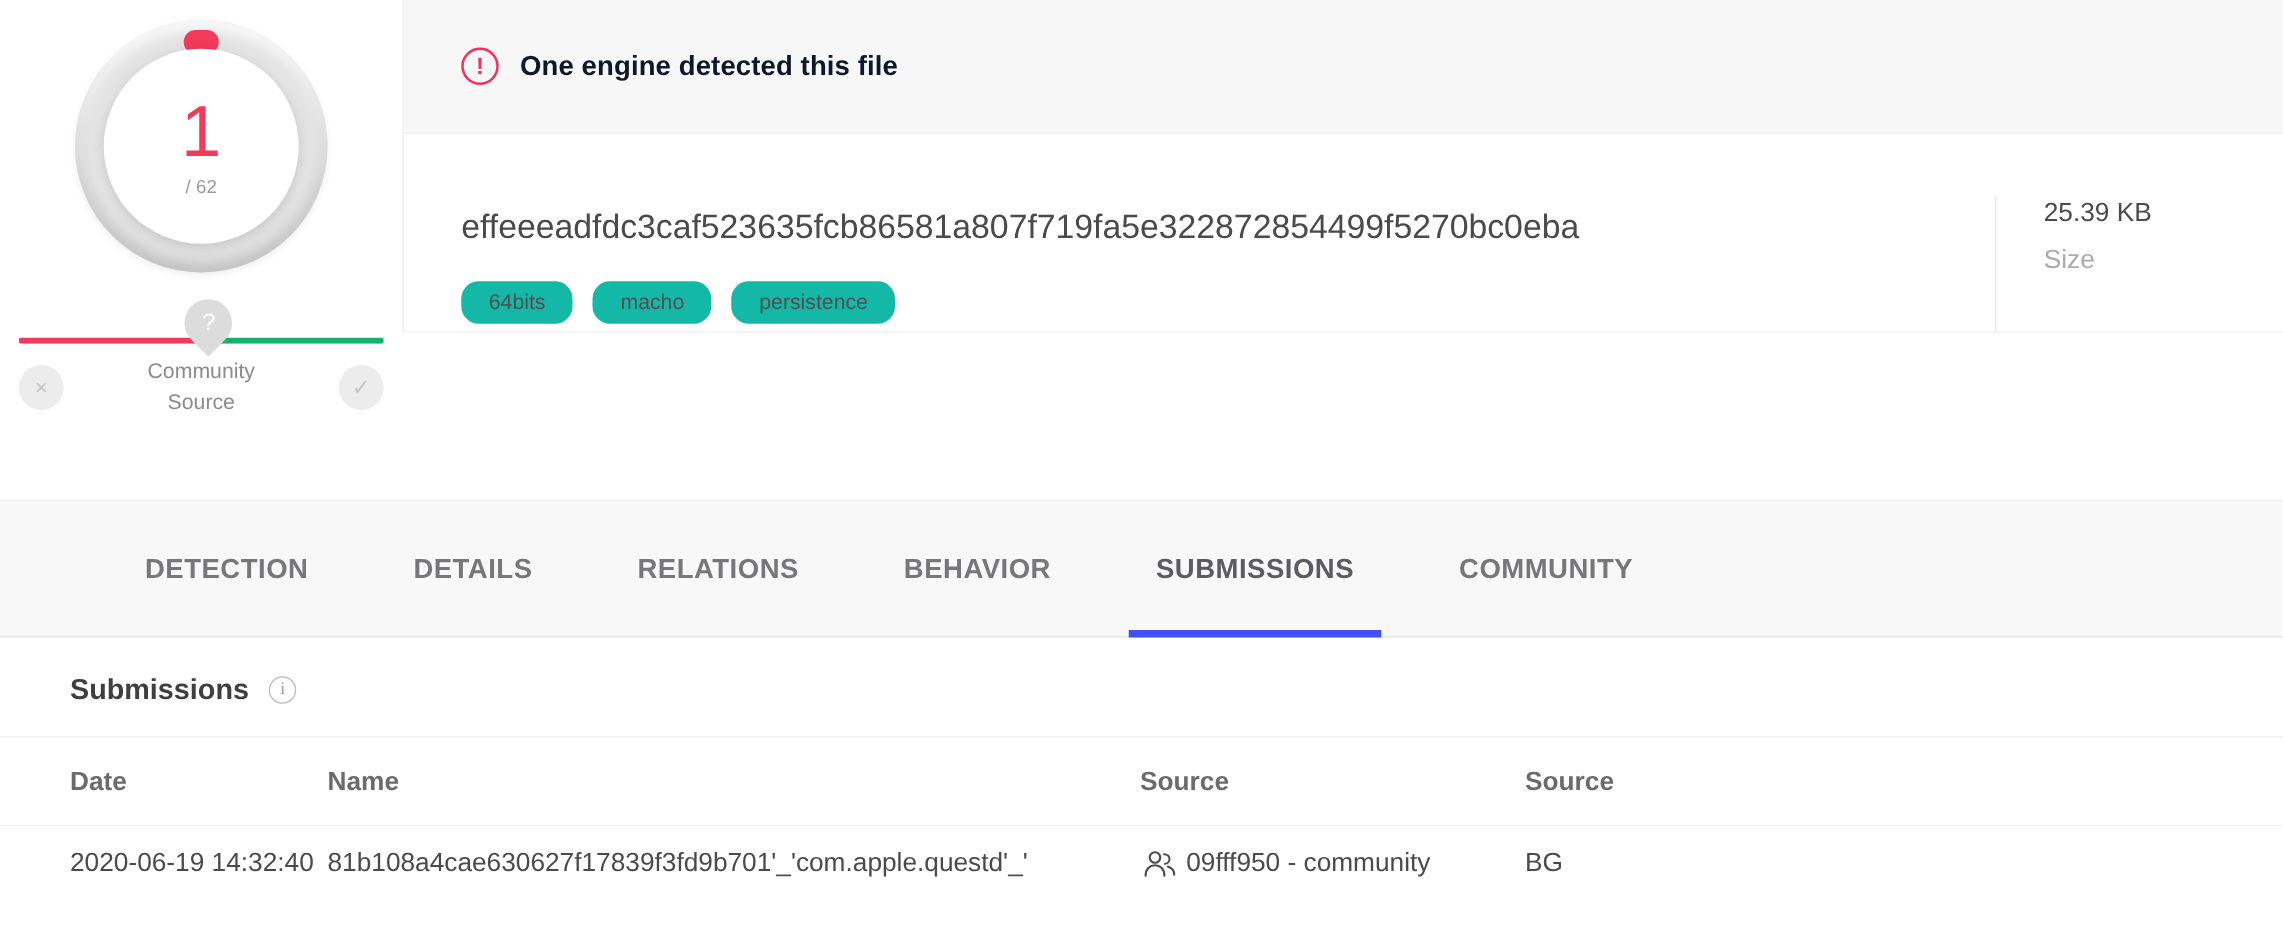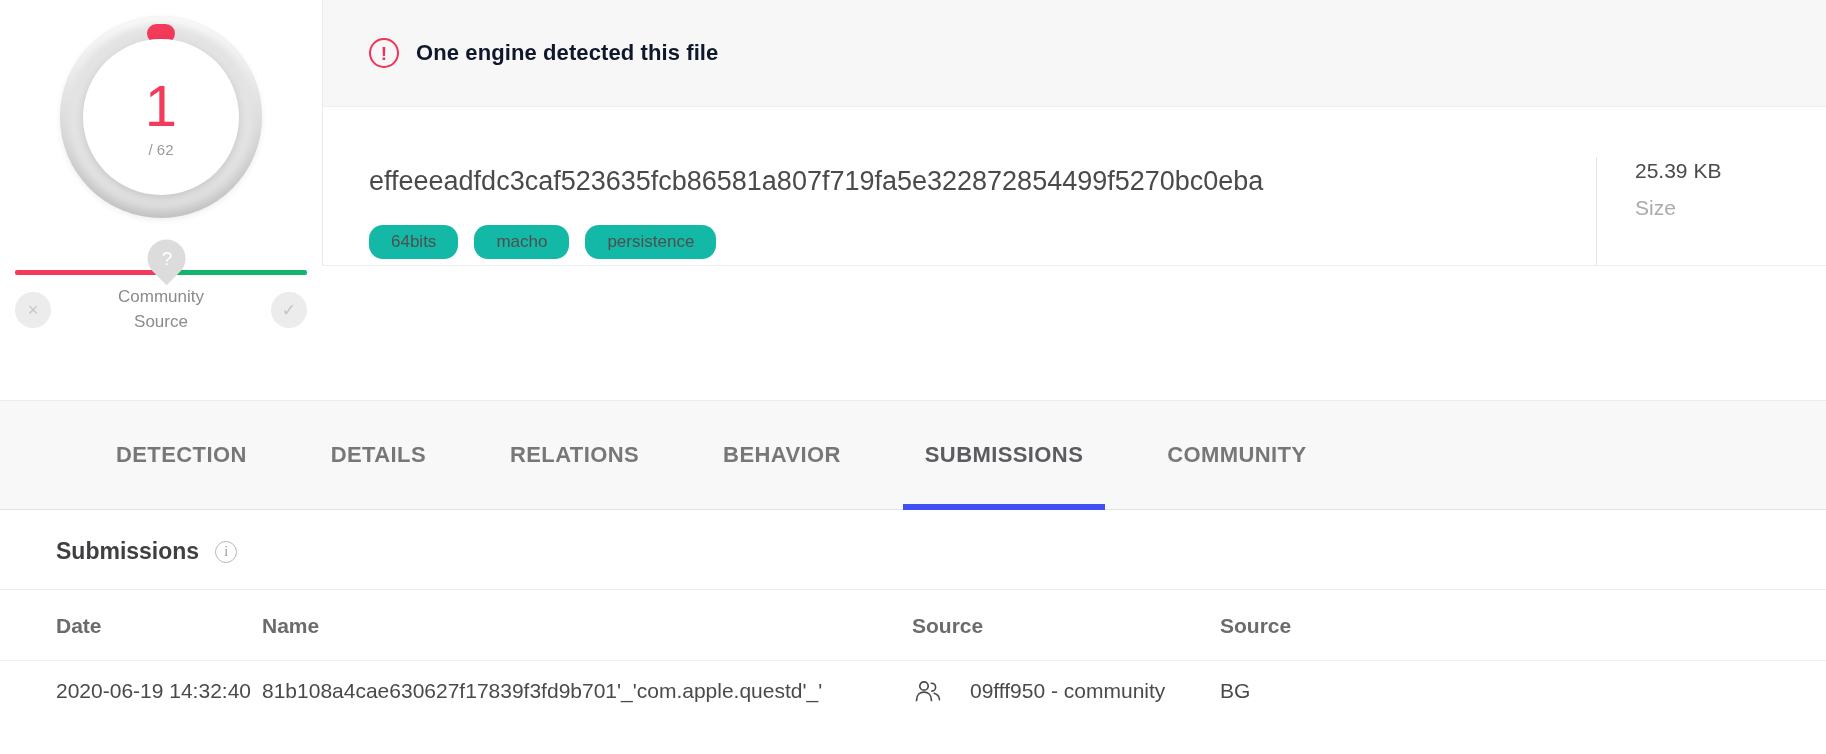--- a/index.html
+++ b/index.html
@@ -320,21 +320,21 @@
     border-top: 1px solid #f0f0f0;
     vertical-align: middle;
   }
   .col-date   { width: 262px; padding-left: 56px !important; }
   .col-name   { width: 650px; }
   .col-source { width: 308px; }
   .col-country{ width: auto; }
   .src-cell {
     display: flex;
     align-items: center;
-    gap: 28px;
+    gap: 7px;
     text-align: right;
   }
   .people-icon { flex: 0 0 30px; display:block; }
 </style>
 </head>
 <body>
 
 <div class="page">
 
   <div class="top-section">

